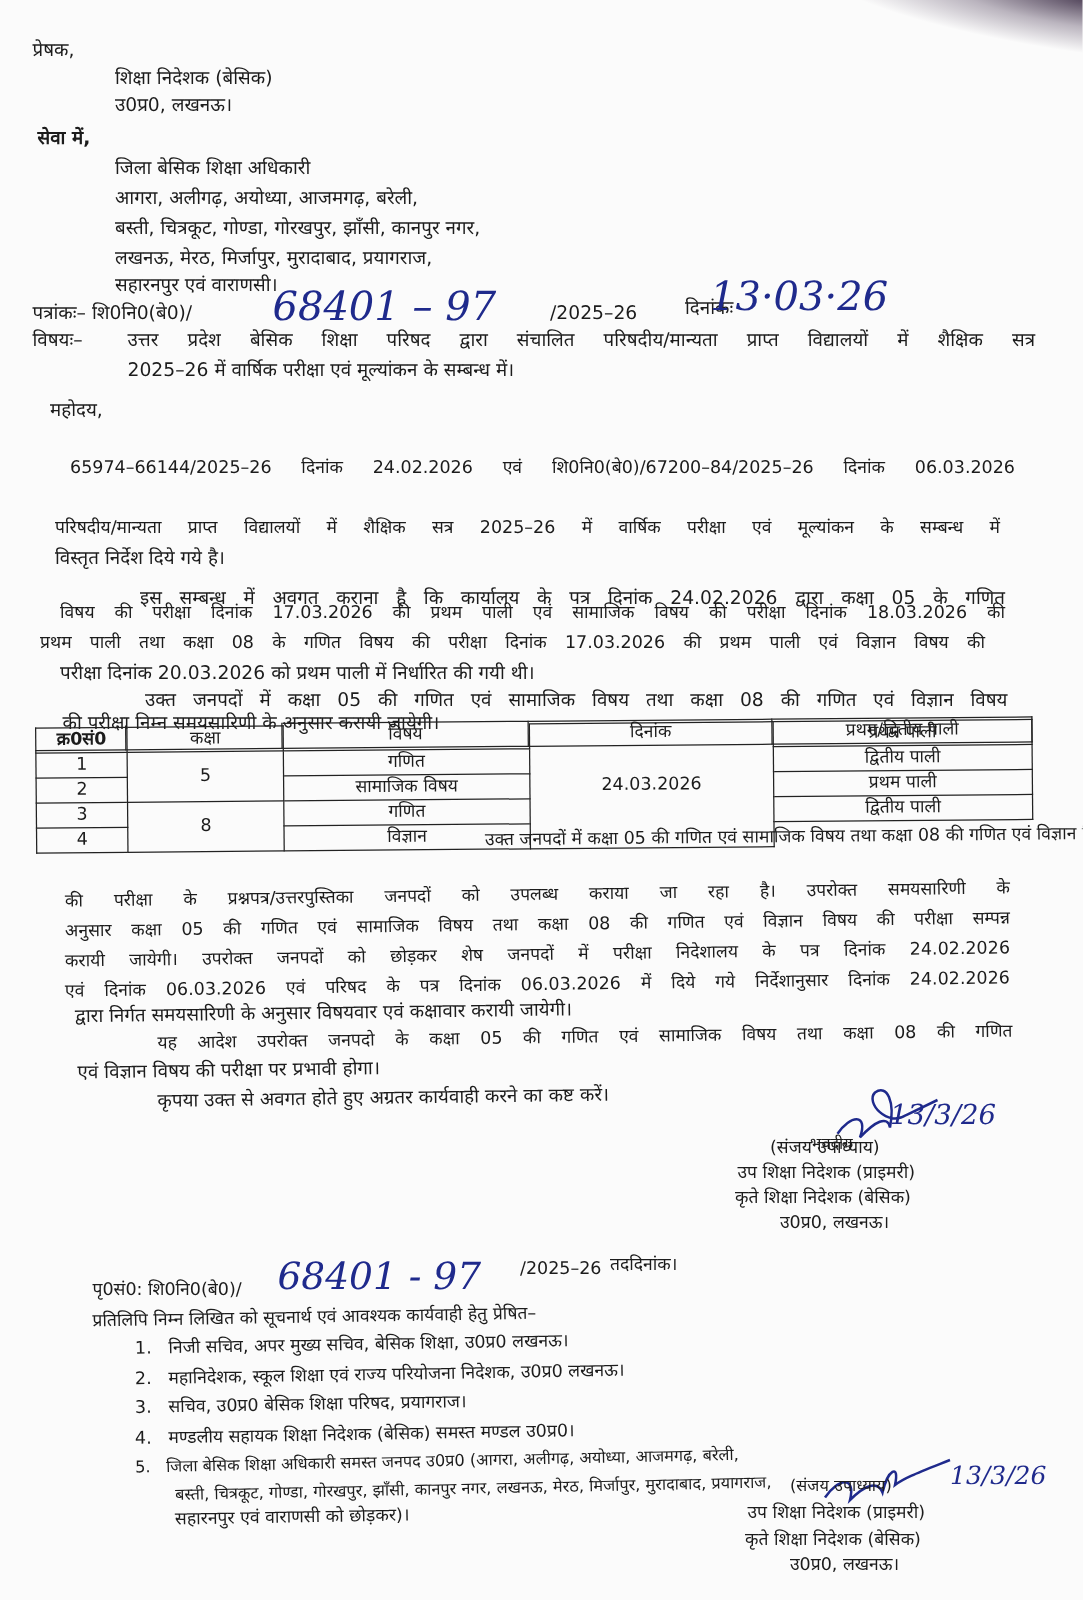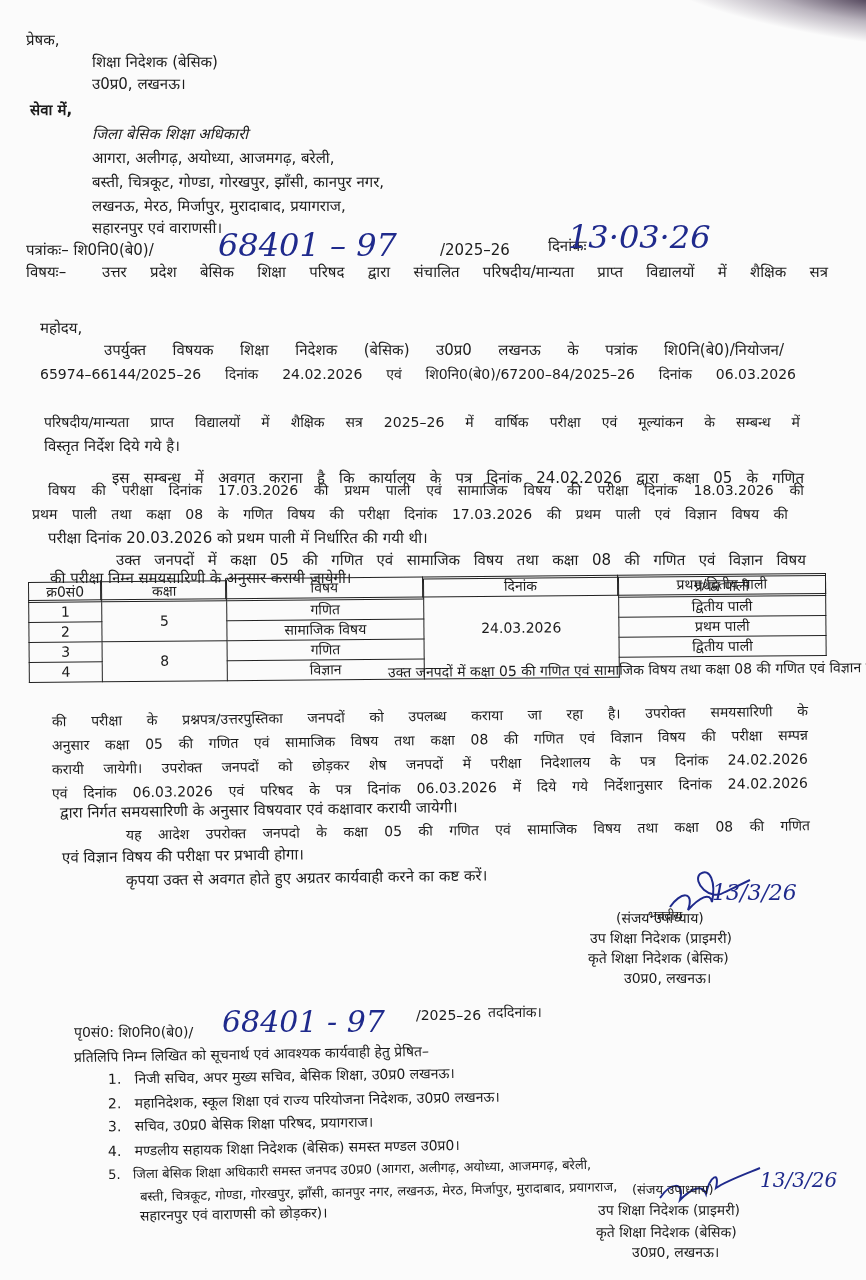--- a/index.html
+++ b/index.html
@@ -35,39 +35,39 @@
 <body>
 
 <div class="page">
   <div class="shadow"></div>
 
   <div class="ln" style="left:26px;top:30px;">प्रेषक,</div>
   <div class="ln" style="left:92px;top:52px;">शिक्षा निदेशक (बेसिक)</div>
   <div class="ln" style="left:92px;top:74px;">उ0प्र0, लखनऊ।</div>
 
   <div class="ln" style="left:30px;top:100px;font-weight:bold;">सेवा में,</div>
-  <div class="ln" style="left:92px;top:124px;font-style:italic;">जिला बेसिक शिक्षा अधिकारी</div>
+  <div class="ln" style="left:92px;top:124px;">जिला बेसिक शिक्षा अधिकारी</div>
   <div class="ln" style="left:92px;top:172px;">बस्ती, चित्रकूट, गोण्डा, गोरखपुर, झाँसी, कानपुर नगर,</div>
   <div class="ln" style="left:92px;top:148px;">आगरा, अलीगढ़, अयोध्या, आजमगढ़, बरेली,</div>
   <div class="ln" style="left:92px;top:196px;">लखनऊ, मेरठ, मिर्जापुर, मुरादाबाद, प्रयागराज,</div>
   <div class="ln" style="left:92px;top:218px;">सहारनपुर एवं वाराणसी।</div>
 
   <div class="ln" style="left:26px;top:240px;">पत्रांकः– शि0नि0(बे0)/</div>
   <div class="hand" style="left:218px;top:226px;font-size:32px;">68401 – 97</div>
   <div class="ln" style="left:440px;top:240px;">/2025–26</div>
   <div class="ln" style="left:548px;top:236px;">दिनांकः</div>
   <div class="hand" style="left:568px;top:218px;font-size:32px;">13·03·26</div>
 
   <div class="ln" style="left:26px;top:262px;">विषयः–</div>
   <div class="just" style="left:102px;top:262px;width:726px;">उत्तर प्रदेश बेसिक शिक्षा परिषद द्वारा संचालित परिषदीय/मान्यता प्राप्त विद्यालयों में शैक्षिक सत्र</div>
+  <div class="ln" style="left:102px;top:286px;">2025–26 में वार्षिक परीक्षा एवं मूल्यांकन के सम्बन्ध में।</div>
 
   <div class="ln" style="left:40px;top:318px;">महोदय,</div>
 
-  <div class="just" style="left:104px;top:340px;width:680px;">उपर्युक्त विषयक शिक्षा निदेशक (बेसिक) उ0प्र0 लखनऊ के पत्रांक शि0नि(बे0)/नियोजन/</div>
-  <div class="just" style="left:40px;top:364px;width:756px;font-size:14px;">65974–66144/2025–26 दिनांक 24.02.2026 एवं शि0नि0(बे0)/67200–84/2025–26 दिनांक 06.03.2026</div>
+  <div class="just" style="left:56px;top:364px;width:756px;font-size:14px;">65974–66144/2025–26 दिनांक 24.02.2026 एवं शि0नि0(बे0)/67200–84/2025–26 दिनांक 06.03.2026</div>
   <div class="just" style="left:44px;top:412px;width:756px;font-size:14px;">परिषदीय/मान्यता प्राप्त विद्यालयों में शैक्षिक सत्र 2025–26 में वार्षिक परीक्षा एवं मूल्यांकन के सम्बन्ध में</div>
   <div class="ln" style="left:44px;top:436px;">विस्तृत निर्देश दिये गये है।</div>
 
   <div class="just" style="left:112px;top:456px;width:692px;margin-top:12px;">इस सम्बन्ध में अवगत कराना है कि कार्यालय के पत्र दिनांक 24.02.2026 द्वारा कक्षा 05 के गणित</div>
   <div class="just" style="left:48px;top:480px;width:756px;font-size:14px;">विषय की परीक्षा दिनांक 17.03.2026 की प्रथम पाली एवं सामाजिक विषय की परीक्षा दिनांक 18.03.2026 की</div>
   <div class="just" style="left:32px;top:504px;width:756px;font-size:14px;">प्रथम पाली तथा कक्षा 08 के गणित विषय की परीक्षा दिनांक 17.03.2026 की प्रथम पाली एवं विज्ञान विषय की</div>
   <div class="ln" style="left:48px;top:528px;">परीक्षा दिनांक 20.03.2026 को प्रथम पाली में निर्धारित की गयी थी।</div>
 
   <div class="just" style="left:116px;top:550px;width:690px;">उक्त जनपदों में कक्षा 05 की गणित एवं सामाजिक विषय तथा कक्षा 08 की गणित एवं विज्ञान विषय</div>
   <div class="ln" style="left:50px;top:568px;">की परीक्षा निम्न समयसारिणी के अनुसार करायी जायेगी।</div>
@@ -79,21 +79,21 @@
       <th style="width:120px;border-top:none;"></th>
       <th style="width:190px;">विषय</th>
       <th style="width:188px;">दिनांक</th>
       <th style="width:200px;">प्रथम/द्वितीय पाली</th>
     </tr>
   </tbody>
     </table>
   <table class="sched" style="top:582px;">
     <tbody>
         <tr>
-      <td style="width:70px;">क्र0सं0</td>
+      <td style="width:70px;font-weight:bold;">क्र0सं0</td>
       <td style="width:120px;">कक्षा</td>
       <td style="width:190px;border-top:none;"></td>
       <td style="width:188px;" rowspan="5">24.03.2026</td>
       <td style="width:200px;">प्रथम पाली</td>
     </tr>
     <tr>
       <td rowspan="1">1</td>
       <td rowspan="2">5</td>
       <td>गणित</td>
       <td>द्वितीय पाली</td>

